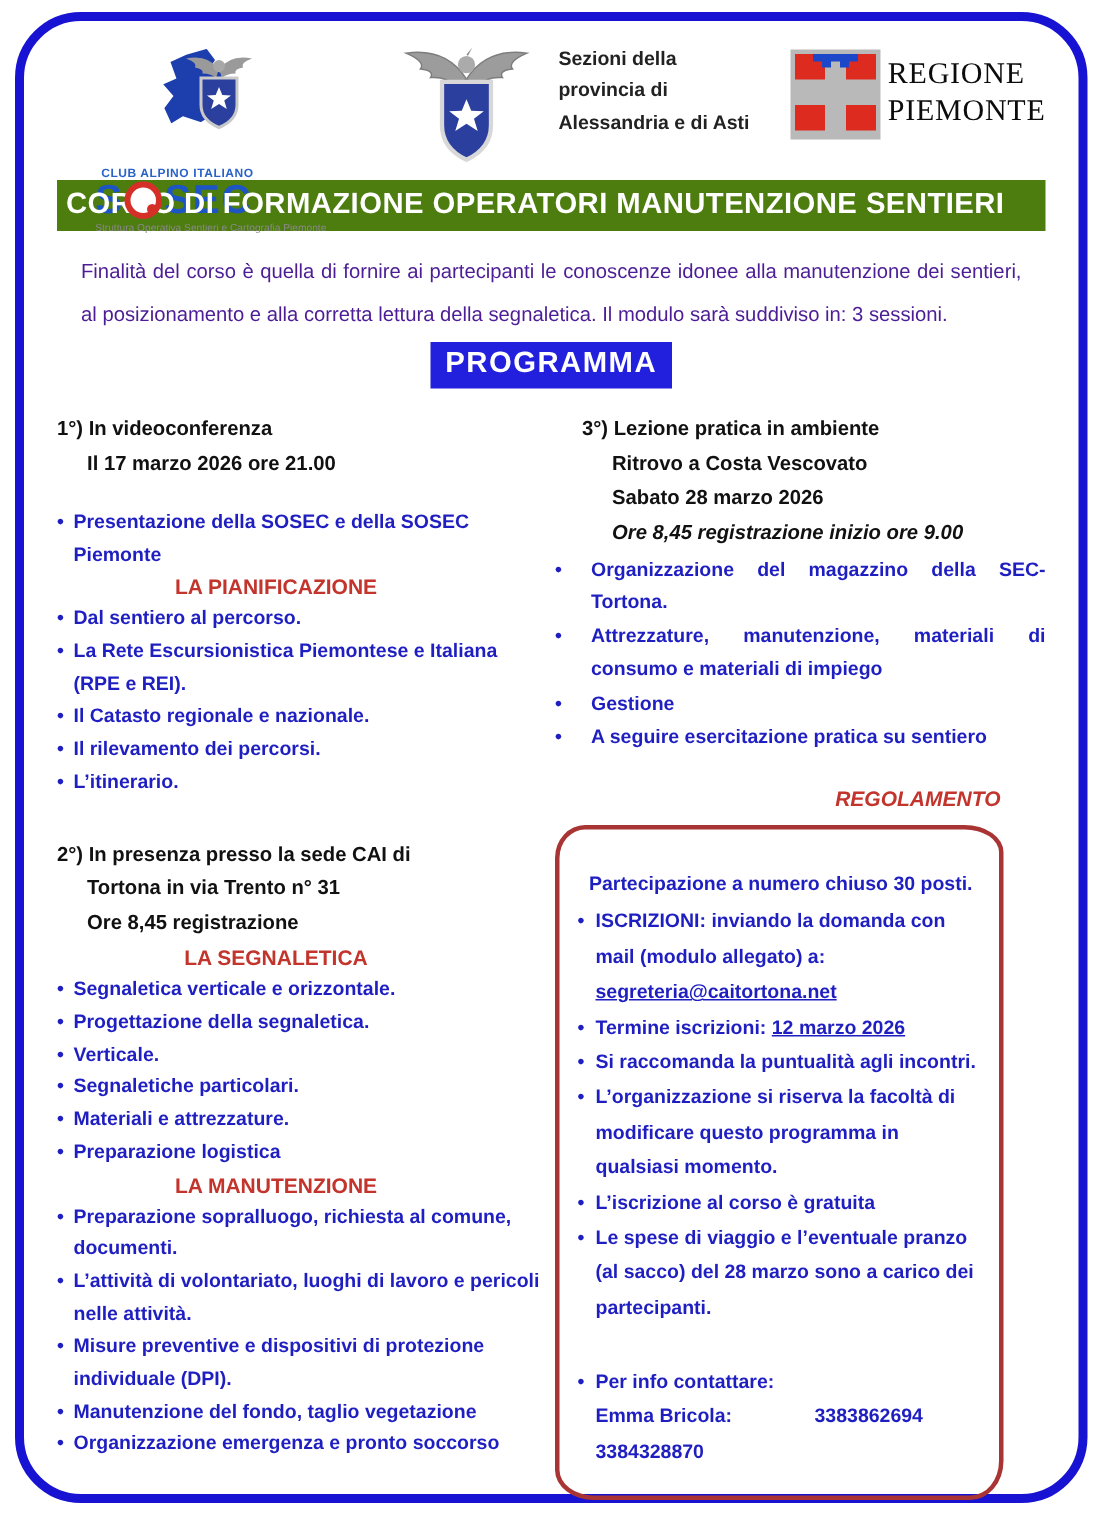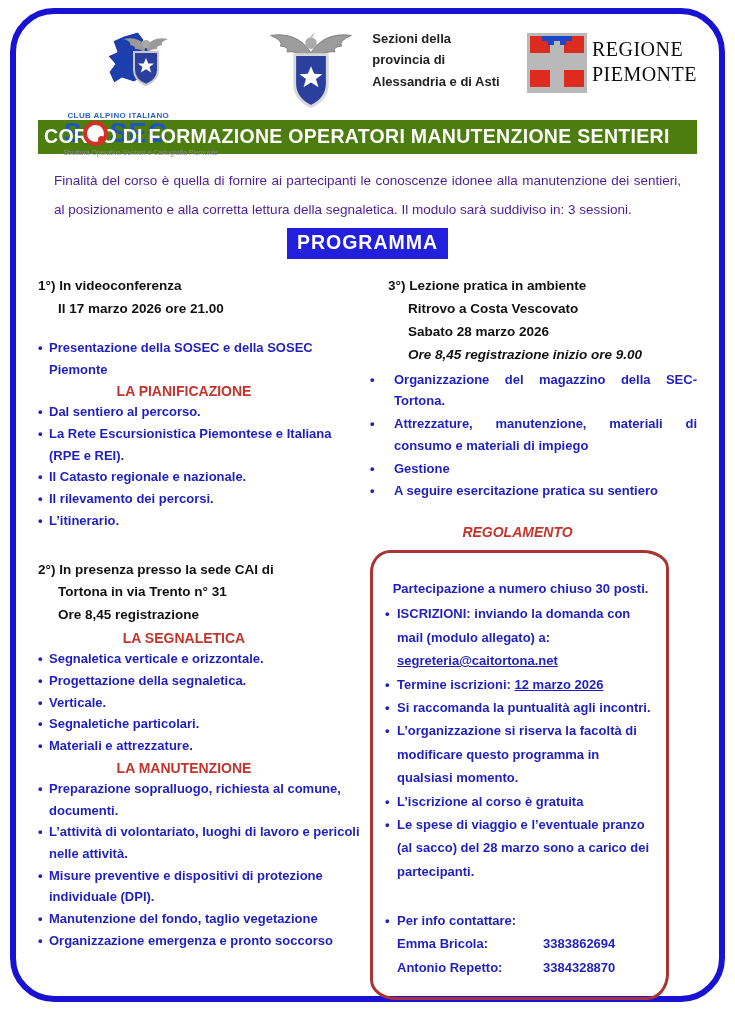--- a/index.html
+++ b/index.html
@@ -54,21 +54,21 @@
   }
 
   
   .columns{display:flex;align-items:flex-start;min-height:596px;}
   .col-left{flex:0 0 322px;}
   .col-right{flex:1;padding-left:8px;}
 
   .session-head{color:#111;font-weight:bold;font-size:13.5px;line-height:1.7;}
   .session-head .ind{display:block;padding-left:20px;}
   .red-head{color:#c2342c;font-weight:bold;font-size:14px;text-align:center;margin:3px 30px 2px 0;}
-  .red-head.it{font-style:italic;}
+  .red-head.it{font-style:italic;text-align:right;}
 
   ul.blist{list-style:none;margin:2px 0 0;padding:0;color:#1f1fc1;font-weight:bold;font-size:13px;line-height:1.67;}
   ul.blist li{position:relative;padding-left:11px;margin:0;}
   ul.blist li::before{content:"\2022";position:absolute;left:0;top:0;}
   ul.blist.wide li{padding-left:26px;text-align:justify;margin-bottom:1px;}
   ul.blist.wide li::before{left:2px;}
 
   .gap-s2{margin-top:27px;}
   .it{font-style:italic;}
 
@@ -186,20 +186,21 @@
           <span class="ind">Ore 8,45 registrazione</span>
         </div>
 
         <div class="red-head">LA SEGNALETICA</div>
         <ul class="blist">
           <li>Segnaletica verticale e orizzontale.</li>
           <li>Progettazione della segnaletica.</li>
           <li>Verticale.</li>
           <li>Segnaletiche particolari.</li>
           <li>Materiali e attrezzature.</li>
+          <li>Preparazione logistica</li>
         </ul>
 
         <div class="red-head">LA MANUTENZIONE</div>
         <ul class="blist">
           <li>Preparazione sopralluogo, richiesta al comune, documenti.</li>
           <li>L’attività di volontariato, luoghi di lavoro e pericoli nelle attività.</li>
           <li>Misure preventive e dispositivi di protezione individuale (DPI).</li>
           <li>Manutenzione del fondo, taglio vegetazione</li>
           <li>Organizzazione emergenza e pronto soccorso</li>
         </ul>
@@ -238,21 +239,20 @@
           </ul>
           <div class="contacts">
             <ul class="rego">
               <li>Per info contattare:</li>
             </ul>
             <div class="contact-row">
               <span class="contact-name">Emma Bricola:</span>
               <span>3383862694</span>
             </div>
             <div class="contact-row">
-              <span class="contact-name">Antonio Repetto:</span>
               <span>3384328870</span>
             </div>
           </div>
         </div>
       </div>
     </div>
 
   </div>
 </div>
 

